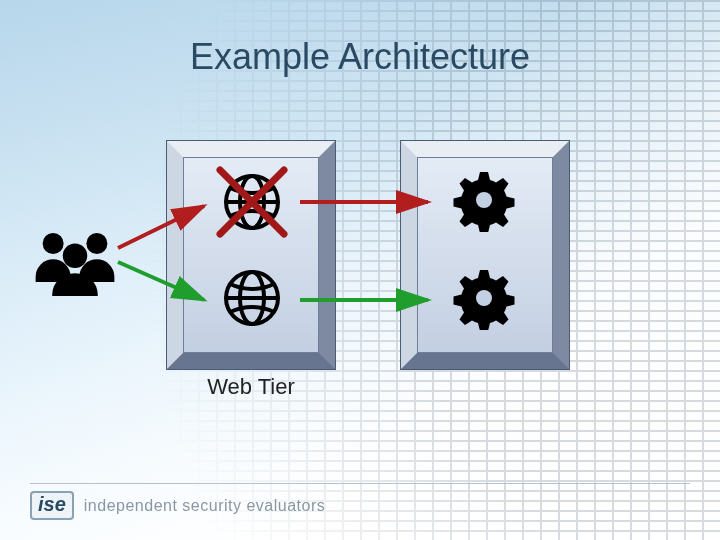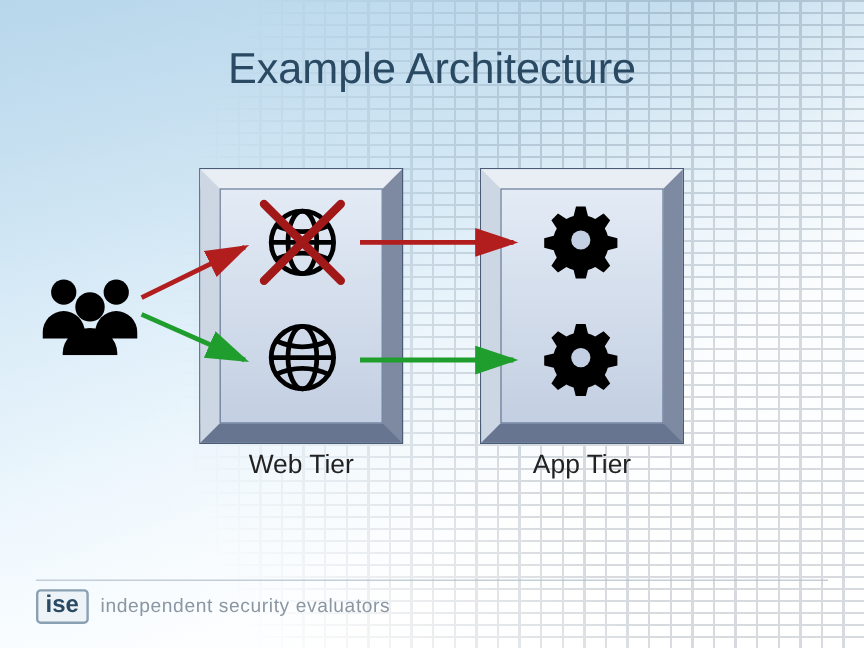--- a/index.html
+++ b/index.html
@@ -106,20 +106,21 @@
     display: flex; align-items: center;
     gap: 10px;
   }
   .footer-rule {
     position: absolute;
     left: 30px; right: 30px; bottom: 56px;
     height: 0;
     border-top: 1px solid #b8c2cc;
   }
   .logo {
+    font-style: italic;
     font-weight: bold;
     font-size: 20px;
     color: #2a4a63;
     border: 2px solid #8aa0b3;
     border-radius: 4px;
     padding: 0 6px 2px 6px;
     background: #eef3f7;
   }
   .tagline {
     font-size: 16px;
@@ -134,21 +135,20 @@
   <div class="bgpattern"></div>
 
   <div class="title">Example Architecture</div>
 
   <div class="diagram">
 
     <div class="tierbox tier-web"></div>
     <div class="tierbox tier-app"></div>
 
     <div class="tierlabel label-web">Web Tier</div>
-    <div class="tierlabel label-app">App Tier</div>
 
     <svg class="icon users" viewBox="0 0 100 80">
       <g fill="#000">
         <circle cx="25" cy="20" r="12"></circle>
         <path d="M5 58 a20 20 0 0 1 40 0 v6 h-40 z"></path>
         <circle cx="75" cy="20" r="12"></circle>
         <path d="M55 58 a20 20 0 0 1 40 0 v6 h-40 z"></path>
         <circle cx="50" cy="34" r="14"></circle>
         <path d="M24 78 a26 24 0 0 1 52 0 v2 h-52 z"></path>
       </g>

